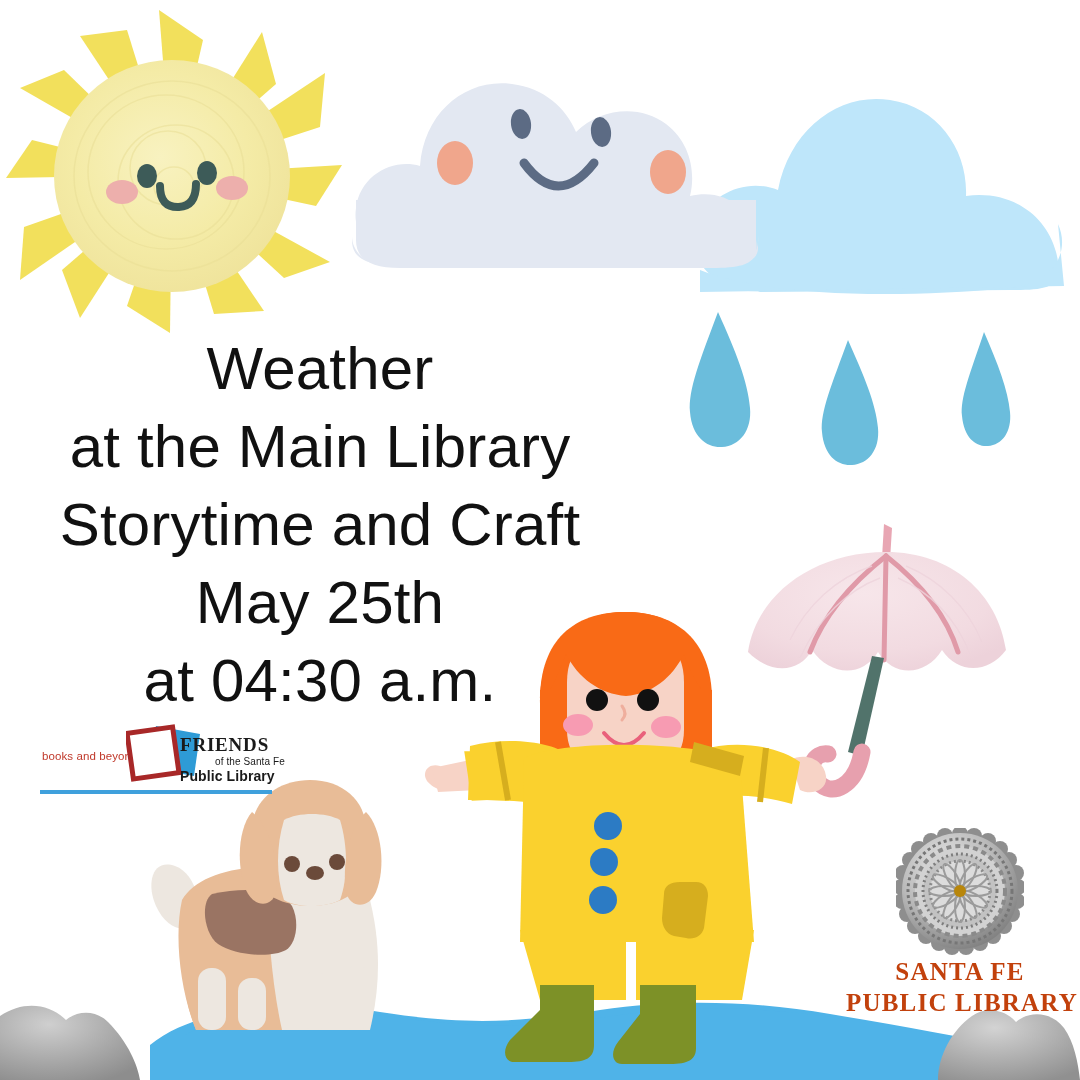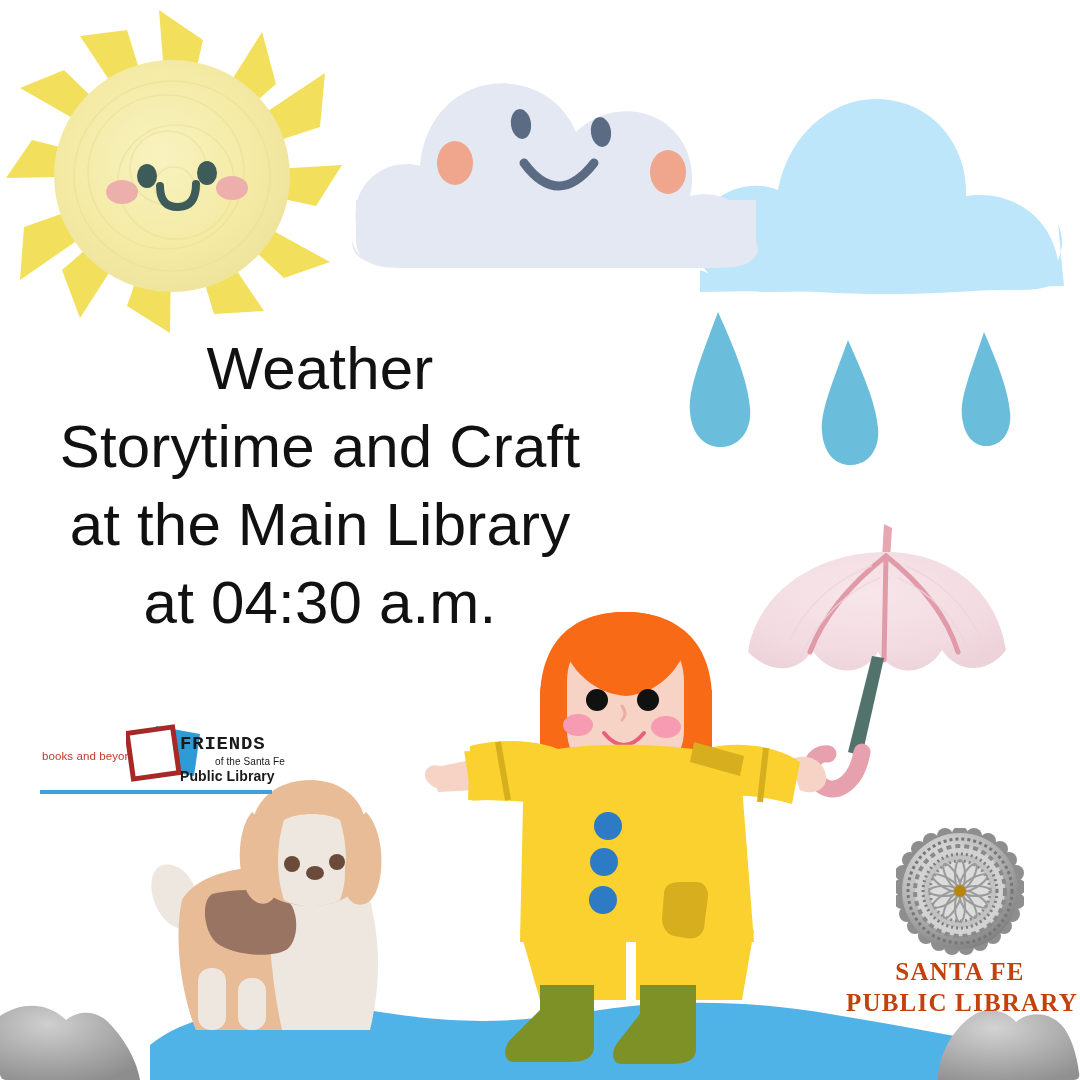--- a/index.html
+++ b/index.html
@@ -7,21 +7,20 @@
     padding: 0;
     background: #ffffff;
   }
   #poster {
     position: relative;
     width: 1080px;
     height: 1080px;
     background: #ffffff;
     overflow: hidden;
     font-family: "Liberation Sans", sans-serif;
-    border-radius: 6px;
   }
   .layer {
     position: absolute;
     top: 0;
     left: 0;
     width: 1080px;
     height: 1080px;
   }
   
   #event-text {
@@ -68,21 +67,21 @@
     width: 108px;
     color: #1a1a1a;
     text-align: left;
   }
   #friends-wordmark .fw-main {
     display: block;
     font-size: 19px;
     font-weight: 700;
     letter-spacing: 0.8px;
     line-height: 21px;
-    font-family: Liberation Mono, monospace;
+    font-family: Liberation Serif, serif;
   }
   #friends-wordmark .fw-sub {
     display: block;
     font-size: 10px;
     font-weight: 400;
     line-height: 13px;
     letter-spacing: 0.1px;
     font-family: "Liberation Sans", sans-serif;
     padding-left: 35px;
   }
@@ -364,22 +363,23 @@
     </g>
 
     <g>
       <path d="M0 1016 C 24 1000 50 1004 66 1020 C 78 1010 96 1010 108 1022 C 128 1042 138 1066 140 1080 L 0 1080 Z" fill="url(#rockGradL)"></path>
       <path d="M938 1080 C 938 1056 952 1030 972 1016 C 986 1006 1006 1010 1016 1022 C 1030 1010 1052 1012 1064 1028 C 1074 1042 1078 1062 1080 1080 Z" fill="url(#rockGradR)"></path>
     </g>
   </svg>
 
   <div id="event-text">
     <span class="line">Weather</span>
+    <span class="line">at the Main Library</span>
     <span class="line">Storytime and Craft</span>
-    <span class="line">at the Main Library</span>
+    <span class="line">May 25th</span>
     <span class="line">at 04:30 a.m.</span>
   </div>
 
   <div id="friends-logo">
     <span id="friends-tagline">books and beyond...</span>
 
     <svg width="78" height="64" viewBox="0 0 78 64" style="position:absolute;left:88px;top:6px;">
       <path d="M30 6 L74 14 L68 56 L22 48 Z" fill="#2E9BD6"></path>
       <rect x="4" y="10" width="46" height="46" fill="#FFFFFF" stroke="#A82828" stroke-width="5" transform="rotate(-8 27 33)"></rect>
     </svg>

